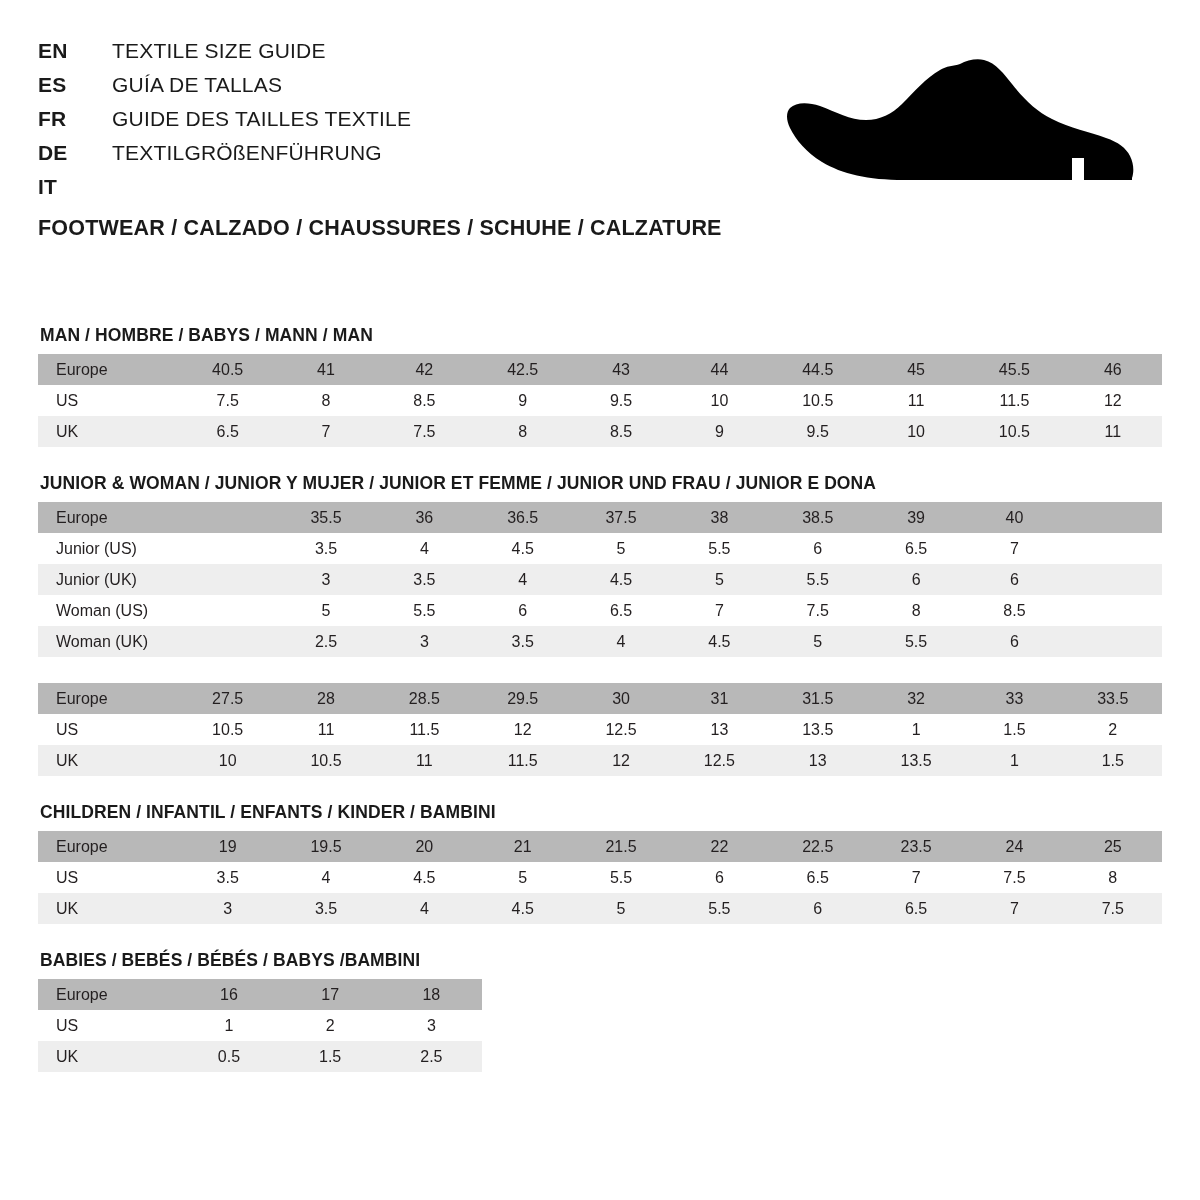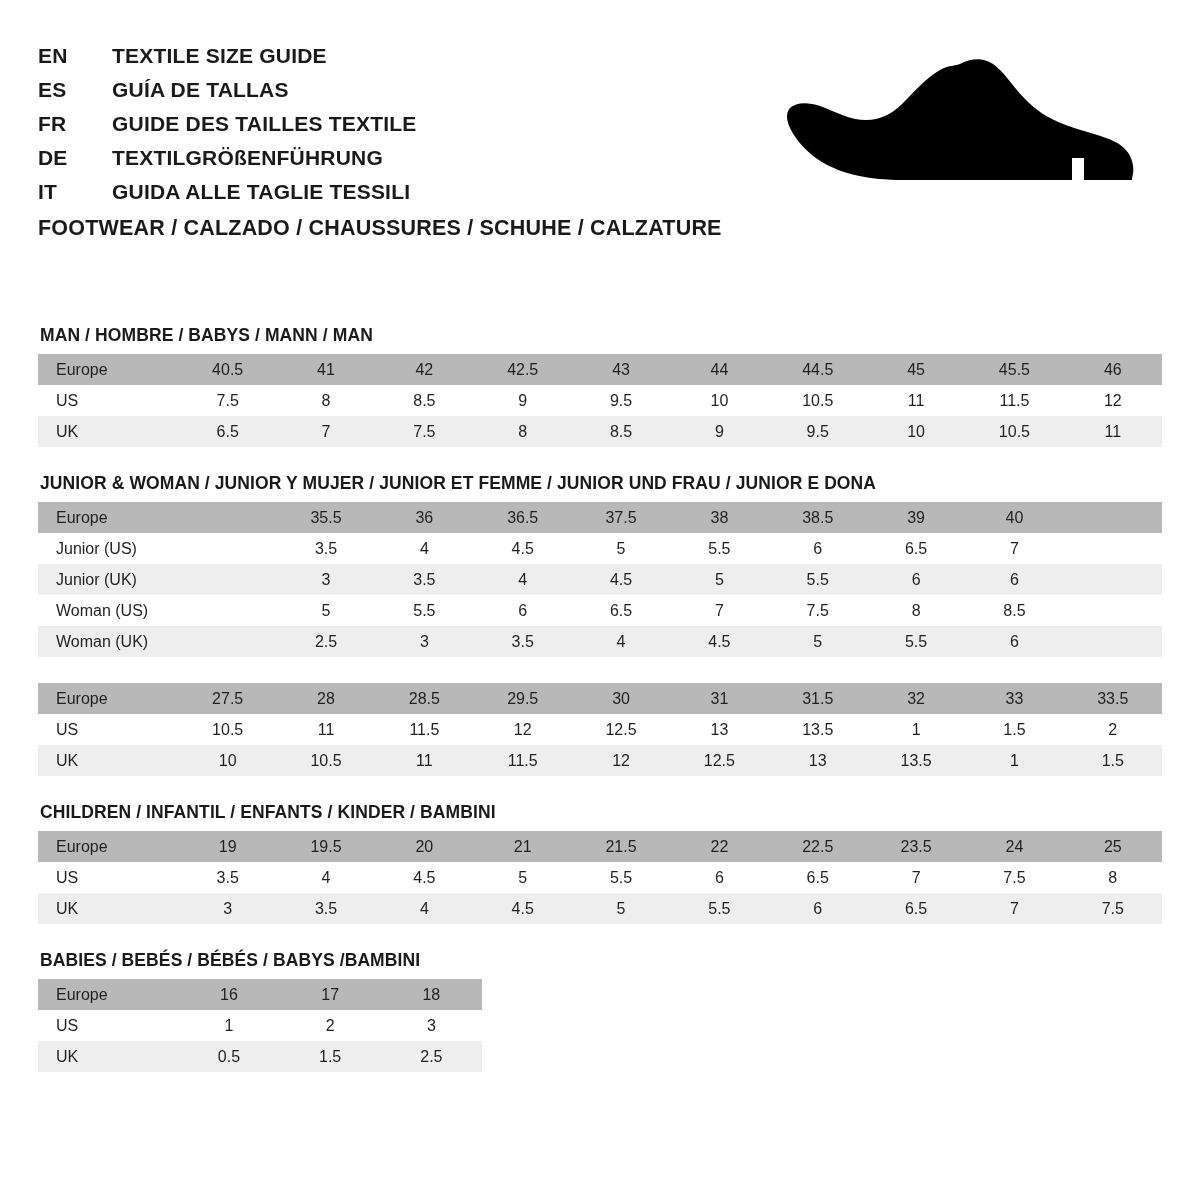--- a/index.html
+++ b/index.html
@@ -26,33 +26,33 @@
   .header {
     position: relative;
   }
   .lang-list {
     list-style: none;
     margin: 0;
     padding: 0;
   }
   .lang-row {
     display: flex;
-    align-items: flex-end;
+    align-items: center;
     height: 34px;
   }
   .lang-code {
     width: 74px;
     flex: 0 0 74px;
     font-size: 21px;
     font-weight: bold;
     letter-spacing: 0.2px;
   }
   .lang-title {
     font-size: 21px;
-    font-weight: bold;
+    font-weight: normal;
     letter-spacing: 0.2px;
   }
   .category-line {
     margin-top: 12px;
     font-size: 21.5px;
     font-weight: bold;
     letter-spacing: 0.2px;
   }
 
   .shoe-icon {
@@ -130,21 +130,20 @@
       <li class="lang-row">
         <span class="lang-code">FR</span>
         <span class="lang-title">GUIDE DES TAILLES TEXTILE</span>
       </li>
       <li class="lang-row">
         <span class="lang-code">DE</span>
         <span class="lang-title">TEXTILGRÖßENFÜHRUNG</span>
       </li>
       <li class="lang-row">
         <span class="lang-code">IT</span>
-        <span class="lang-title">GUIDA ALLE TAGLIE TESSILI</span>
       </li>
     </ul>
 
     <div class="category-line">FOOTWEAR / CALZADO / CHAUSSURES / SCHUHE / CALZATURE</div>
 
     <div class="shoe-icon">
       <svg viewBox="0 0 360 150" width="360" height="150" aria-hidden="true">
         <path fill="#000000" d="M176 16 C183 12 193 10 200 12 C212 15 220 26 228 36
           C240 51 252 63 268 71 C286 80 306 84 322 90 C334 94 342 100 346 108
           C350 116 350 124 348 130 L348 132 L300 132 L300 110 L288 110 L288 132

